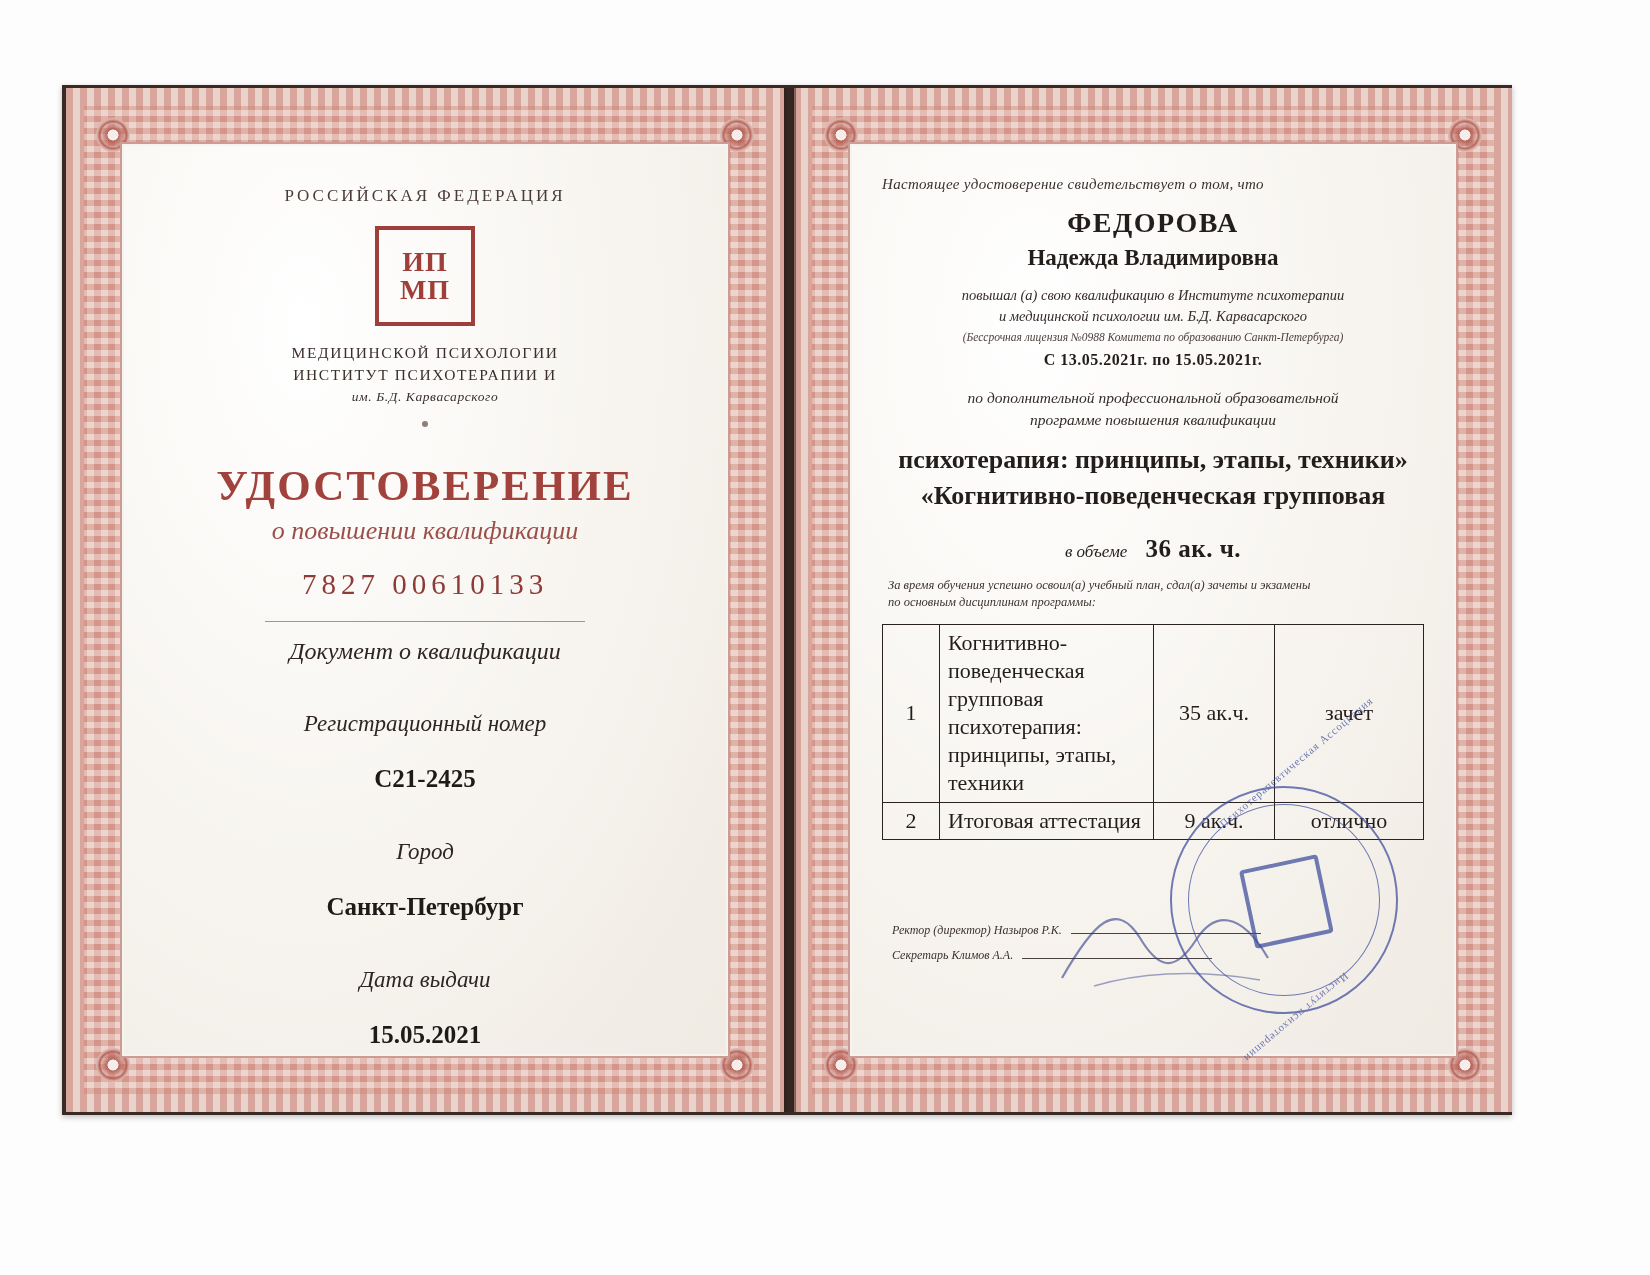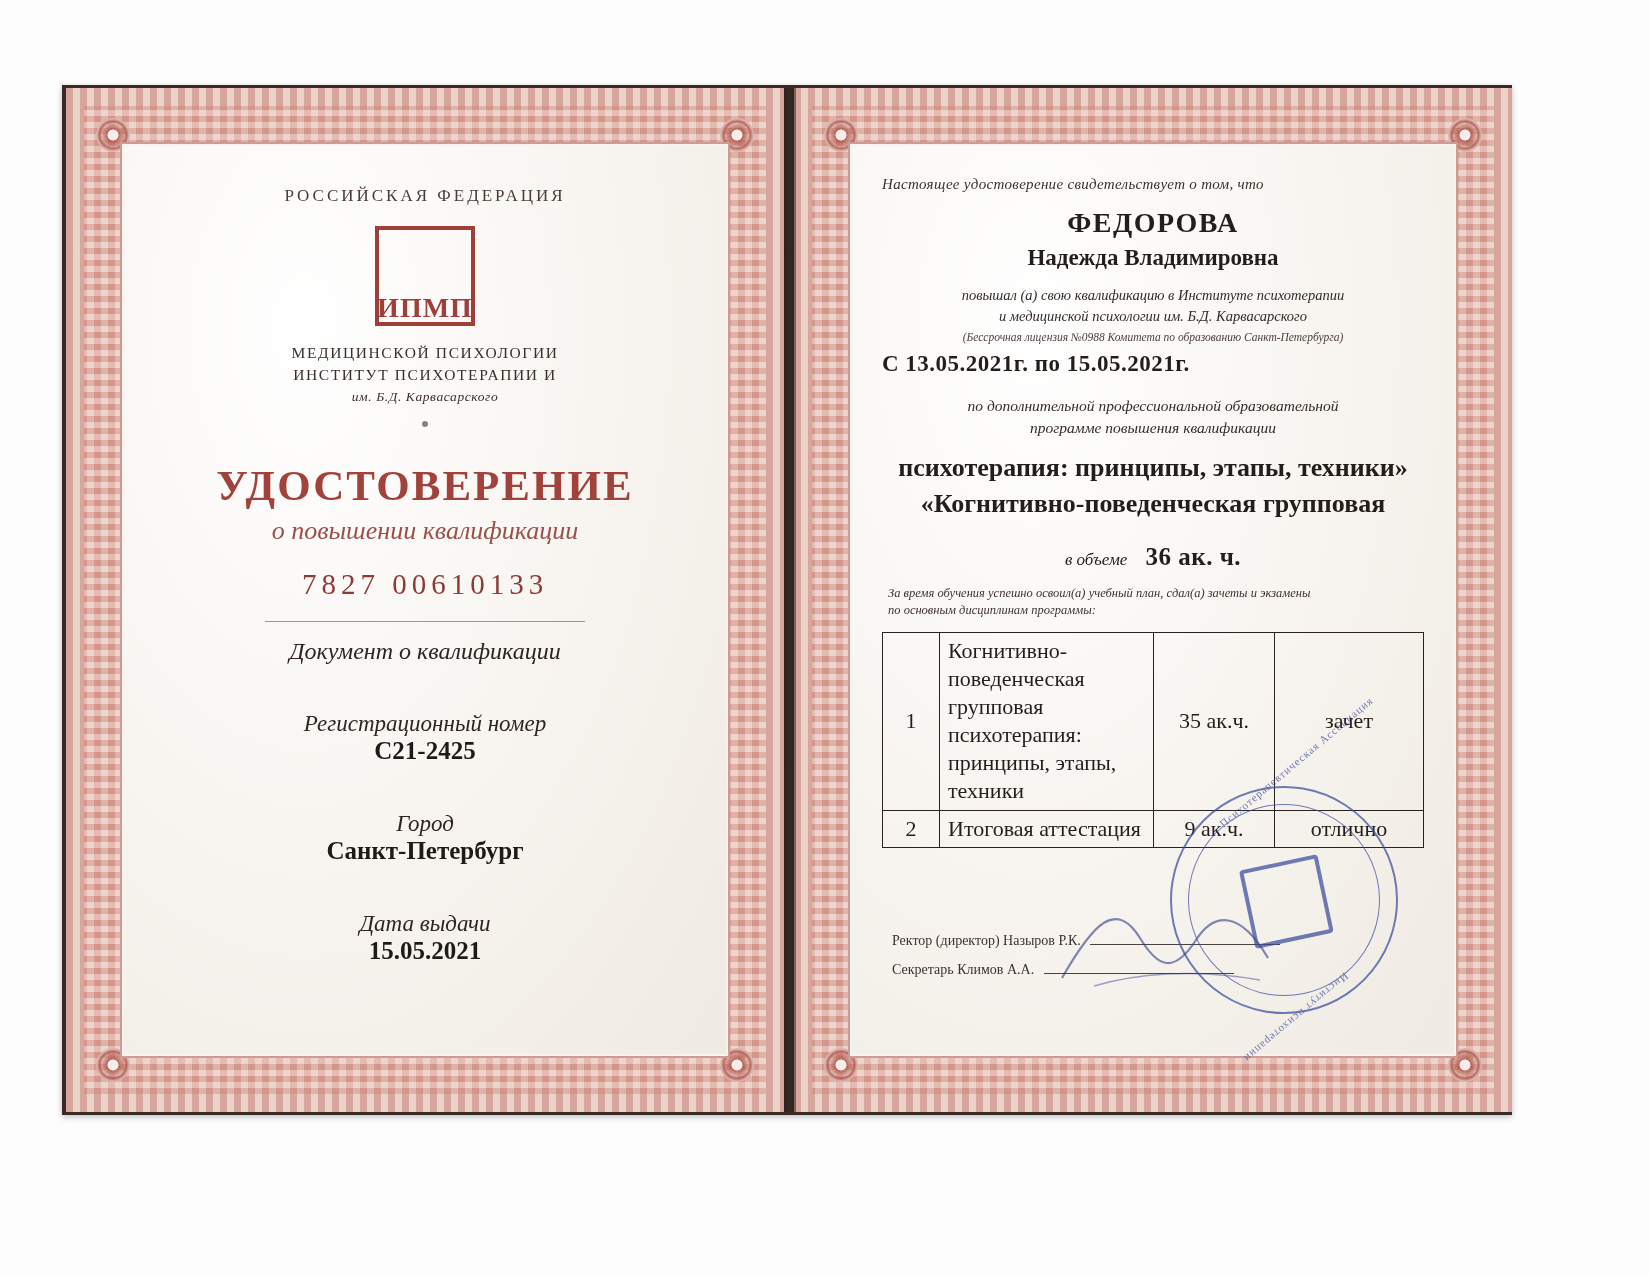--- a/index.html
+++ b/index.html
@@ -114,22 +114,22 @@
   .logo-wrap {
     margin-top: 20px;
     display: flex;
     justify-content: center;
   }
   .logo {
     width: 92px; height: 92px;
     border: 4px solid #9e3f3a;
     color: #9e3f3a;
     display: flex;
-    flex-direction: row;
-    align-items: flex-end;
+    flex-direction: column;
+    align-items: center;
     justify-content: center;
     font-family: "Liberation Serif", serif;
     font-weight: bold;
     line-height: 1.0;
     letter-spacing: 1px;
   }
   .logo div { font-size: 28px; }
 
   .inst {
     margin-top: 16px;
@@ -187,21 +187,21 @@
     color: #2e2523;
   }
 
   .lbl {
     margin-top: 46px;
     font-size: 23px;
     font-style: italic;
     color: #2e2523;
   }
   .val {
-    margin-top: 0;
+    margin-top: 28px;
     font-size: 25px;
     font-weight: bold;
     color: #1e1a18;
   }
 
   
   .r-content {
     position: absolute;
     left: 0; top: 0; right: 0; bottom: 0;
     padding: 20px 30px;
@@ -238,23 +238,23 @@
     color: #342b29;
   }
   .r-license {
     text-align: center;
     margin-top: 4px;
     font-size: 11.5px;
     color: #4a3f3c;
     font-style: italic;
   }
   .r-dates {
-    text-align: left;
+    text-align: center;
     margin-top: 8px;
-    font-size: 23px;
+    font-size: 16px;
     font-weight: bold;
     letter-spacing: .5px;
   }
   .r-program-label {
     text-align: center;
     margin-top: 18px;
     font-size: 15.5px;
     font-style: italic;
     line-height: 1.4;
     color: #342b29;
@@ -301,21 +301,22 @@
     line-height: 1.28;
   }
   td.c-num   { width: 40px; text-align: center; }
   td.c-disc  { text-align: left; padding-left: 12px; }
   td.c-hours { width: 104px; text-align: center; }
   td.c-mark  { width: 132px; text-align: center; }
   table.marks tr.row-1 td { height: 104px; }
 
   .signs {
     margin-top: 78px;
-    font-size: 14px;
+    font-size: 12px;
+    font-style: italic;
     color: #3b3230;
     text-align: left;
     padding-left: 10px;
     line-height: 2.1;
   }
   .sign-line {
     display: inline-block;
     border-bottom: 1px solid #4a4240;
     width: 190px;
     margin-left: 6px;

